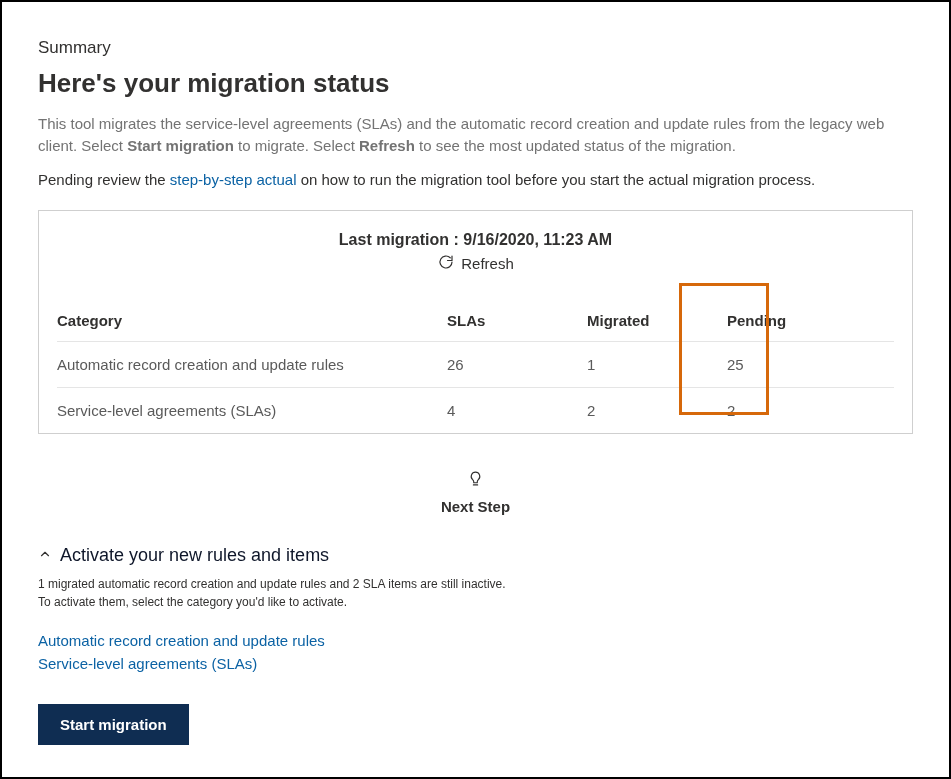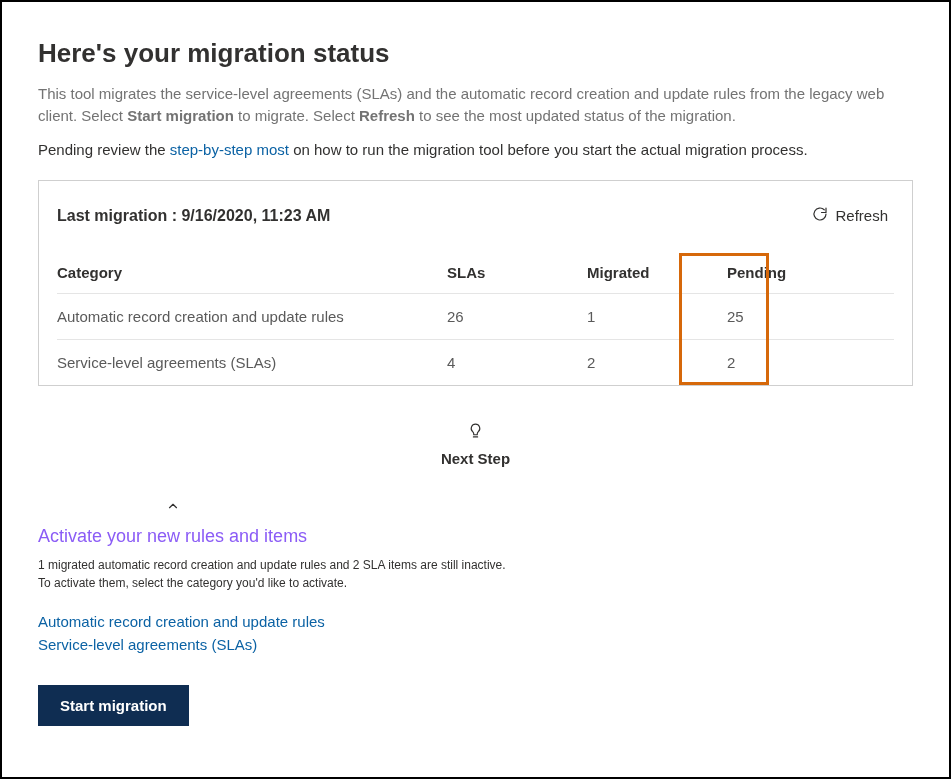--- a/index.html
+++ b/index.html
@@ -43,20 +43,21 @@
     .card {
       border: 1px solid #cfcfcf;
       padding: 20px 18px 0 18px;
       margin-bottom: 36px;
     }
     .card-header {
       display: flex;
       justify-content: space-between;
       align-items: center;
       margin-bottom: 26px;
+      flex-direction: column;
     }
     .last-mig {
       font-size: 16px;
       font-weight: 600;
     }
     .refresh {
       display: inline-flex;
       align-items: center;
       gap: 6px;
       font-size: 15px;
@@ -93,27 +94,26 @@
       margin-bottom: 30px;
       flex-direction: column;
     }
     .next-step svg { width: 17px; height: 17px; }
     .section-toggle {
       display: flex;
       align-items: center;
       gap: 8px;
       font-size: 18px;
       font-weight: 400;
-      color: #8b5cf6;
+      color: #0f172a;
       cursor: pointer;
       margin-bottom: 10px;
       background: none;
       border: none;
       padding: 0;
-      flex-direction: column;
     }
     .section-toggle svg { width: 14px; height: 14px; }
     .section-body {
       font-size: 12px;
       line-height: 1.45;
       color: #323130;
       margin-bottom: 18px;
     }
     .link-list a {
       display: block;
@@ -132,29 +132,30 @@
       font-weight: 600;
       padding: 12px 22px;
       cursor: pointer;
     }
   </style>
 </head>
 <body>
 
 <div class="frame">
 
+  <div class="summary-label">Summary</div>
 
   <h1 class="page-title">Here's your migration status</h1>
 
   <p class="intro">
     <span>This tool migrates the service-level agreements (SLAs) and the automatic record creation and update rules from the legacy web client. Select </span><b>Start migration</b><span> to migrate. Select </span><b>Refresh</b><span> to see the most updated status of the migration.</span>
   </p>
 
   <p class="review">
-    <span>Pending review the </span><a class="link">step-by-step most</a><span> on how to run the migration tool before you start the actual migration process.</span>
+    <span>Pending review the </span><a class="link">step-by-step actual</a><span> on how to run the migration tool before you start the actual migration process.</span>
   </p>
 
   <div class="card" style="position:relative;">
     <div class="card-header">
       <div class="last-mig">
         <span>Last migration : </span><span>9/16/2020, 11:23 AM</span>
       </div>
       <button class="refresh">
         <span>
           <svg viewBox="0 0 24 24" fill="none" stroke="#323130" stroke-width="1.6" stroke-linecap="round">

